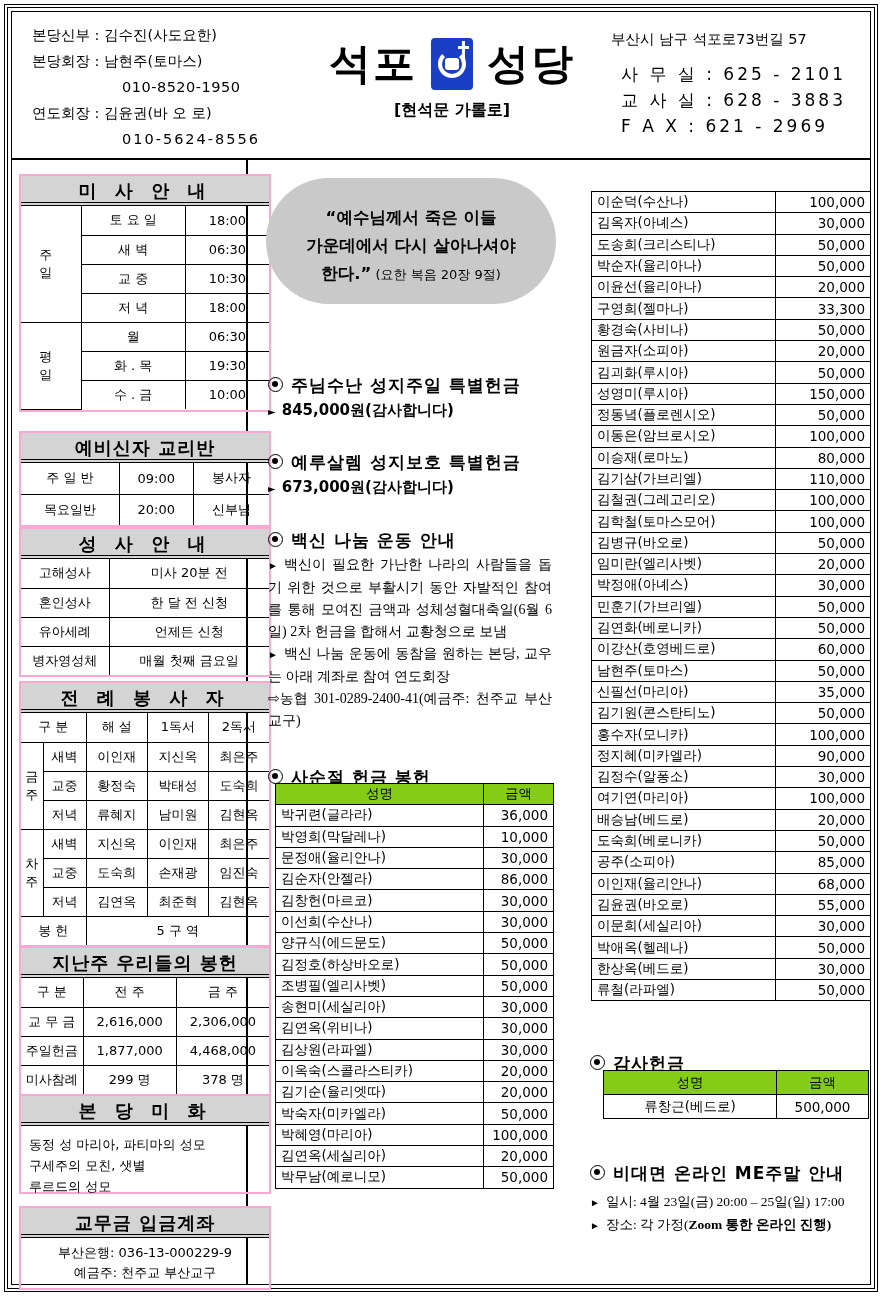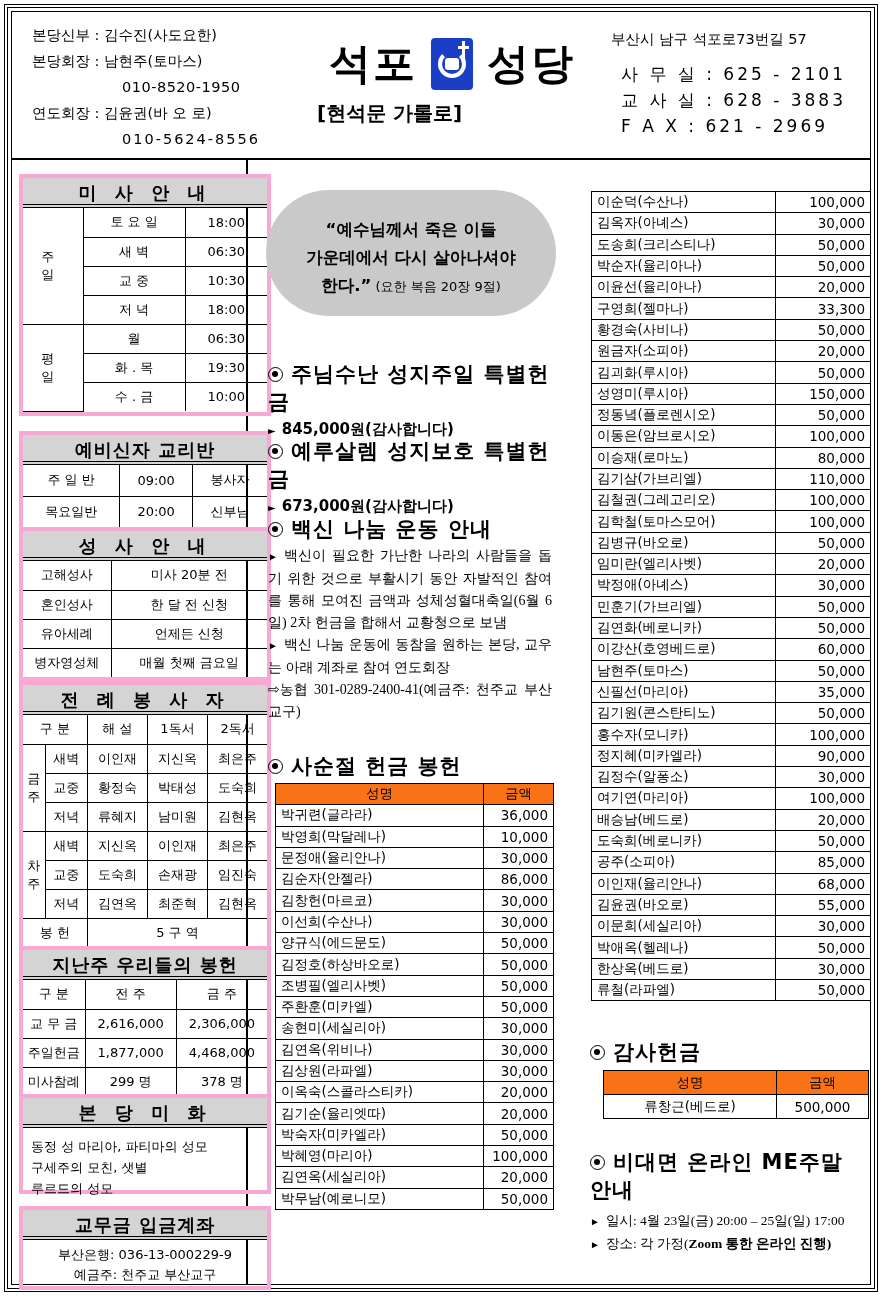--- a/index.html
+++ b/index.html
@@ -6,60 +6,60 @@
   html, body { width: 882px; height: 1296px; background: #fff; overflow: hidden; }
   body { font-family: "DejaVu Sans", "Liberation Sans", sans-serif; color: #000; position: relative; }
 
   .page { position: absolute; left: 4px; top: 4px; width: 874px; height: 1288px; border: 4px double #000; border-width: 4px; }
   .page-inner { position: absolute; left: 3px; top: 3px; right: 3px; bottom: 3px; border: 1px solid #000; }
 
   
   .header { position: absolute; left: 0; top: 0; width: 100%; height: 148px; border-bottom: 2px solid #000; }
   .hdr-left { position: absolute; left: 20px; top: 10px; font-size: 14.5px; line-height: 26px; }
   .hdr-left .indent { padding-left: 90px; letter-spacing: 0.5px; }
-  .hdr-title { position: absolute; left: 305px; top: 22px; width: 270px; }
+  .hdr-title { position: absolute; left: 305px; top: 22px; width: 270px; text-align: center; }
   .hdr-title .big { font-size: 42px; font-weight: bold; letter-spacing: 2px; display: flex; align-items: center; justify-content: center; gap: 14px; line-height: 60px; }
   .logo { width: 42px; height: 52px; background: #1a3fc4; border-radius: 4px; position: relative; display: inline-block; }
   .logo .ring { position: absolute; left: 7px; top: 12px; width: 28px; height: 28px; border: 4px solid #fff; border-top-color: transparent; border-radius: 50%; }
   .logo .cross-v { position: absolute; right: 8px; top: 3px; width: 3px; height: 20px; background: #fff; }
   .logo .cross-h { position: absolute; right: 4px; top: 8px; width: 11px; height: 3px; background: #fff; }
   .logo .inner { position: absolute; left: 14px; top: 20px; width: 14px; height: 12px; background: #fff; border-radius: 3px; }
-  .hdr-title .sub { font-size: 20px; font-weight: bold; margin-top: 6px; }
+  .hdr-title .sub { font-size: 16px; font-weight: bold; margin-top: 6px; }
   .hdr-right { position: absolute; right: 24px; top: 18px; font-size: 14.5px; }
   .hdr-right .addr { margin-bottom: 12px; }
   .hdr-right .ph { font-size: 17px; line-height: 26px; letter-spacing: 3px; margin-left: 10px; }
 
   
   .leftcol { position: absolute; left: 0; top: 148px; width: 236px; bottom: 0; border-right: 2px solid #000; }
-  .box { position: absolute; left: 7px; width: 252px; border: 4px solid #f9a8d4; }
+  .box { position: absolute; left: 7px; width: 252px; border: 2px solid #f9a8d4; }
   .box-title { background: #d4d4d4; text-align: center; font-weight: bold; font-size: 18px; height: 30px; line-height: 30px; border-bottom: 4px double #000; letter-spacing: 6px; }
   table.grid { width: 100%; border-collapse: collapse; font-size: 13px; }
   table.grid td { border: 1px solid #000; text-align: center; height: 29px; padding: 0 2px; }
   table.grid tr:first-child td { border-top: none; }
   table.grid td:first-child { border-left: none; }
   table.grid td:last-child { border-right: none; }
   table.grid tr:last-child td { border-bottom: none; }
   .spaced { letter-spacing: 10px; }
 
   .midcol { position: absolute; left: 238px; top: 148px; width: 330px; bottom: 0; }
   .rightcol { position: absolute; left: 570px; top: 148px; width: 290px; bottom: 0; }
 
-  .quote { position: absolute; left: 16px; top: 30px; width: 290px; height: 126px; background: #c9c9c9; border-radius: 63px; text-align: center; padding-top: 26px; font-size: 16.5px; font-weight: bold; line-height: 28px; }
+  .quote { position: absolute; left: 16px; top: 18px; width: 290px; height: 126px; background: #c9c9c9; border-radius: 63px; text-align: center; padding-top: 26px; font-size: 16.5px; font-weight: bold; line-height: 28px; }
   .quote .ref { font-weight: normal; font-size: 13px; }
 
-  .sect-h { font-size: 21px; font-weight: bold; letter-spacing: 1px; }
+  .sect-h { font-size: 17px; font-weight: bold; letter-spacing: 1px; margin-top: 14px; }
   .sect-h .bullet { display: inline-block; width: 15px; height: 15px; border: 1.5px solid #000; border-radius: 50%; position: relative; vertical-align: -1px; margin-right: 8px; }
   .sect-h .bullet::after { content: ""; position: absolute; left: 3px; top: 3px; width: 6px; height: 6px; background: #000; border-radius: 50%; }
   .sect-line { font-size: 15px; font-weight: bold; margin-top: 4px; }
   .tri { font-size: 10px; margin-right: 6px; }
   .para { font-size: 14px; line-height: 22px; text-align: justify; font-family: Liberation Serif, serif; }
 
   table.list { border-collapse: collapse; font-family: "DejaVu Sans", sans-serif; font-size: 13.5px; }
   table.list td, table.list th { border: 1px solid #000; height: 21.3px; padding: 0 5px; font-weight: normal; }
-  table.list th { background: #f97316; text-align: center; }
+  table.list th { background: #84cc16; text-align: center; }
   table.list td.amt { text-align: right; }
 </style>
 </head>
 <body>
 
 <div class="page">
  <div class="page-inner">
 
   <div class="header">
     <div class="hdr-left">
@@ -340,24 +340,20 @@
             </tr>
             <tr>
               <td>김정호(하상바오로)</td>
               <td class="amt">50,000</td>
             </tr>
             <tr>
               <td>조병필(엘리사벳)</td>
               <td class="amt">50,000</td>
             </tr>
             <tr>
-              <td>주환훈(미카엘)</td>
-              <td class="amt">50,000</td>
-            </tr>
-            <tr>
               <td>송현미(세실리아)</td>
               <td class="amt">30,000</td>
             </tr>
             <tr>
               <td>김연옥(위비나)</td>
               <td class="amt">30,000</td>
             </tr>
             <tr>
               <td>김상원(라파엘)</td>
               <td class="amt">30,000</td>

